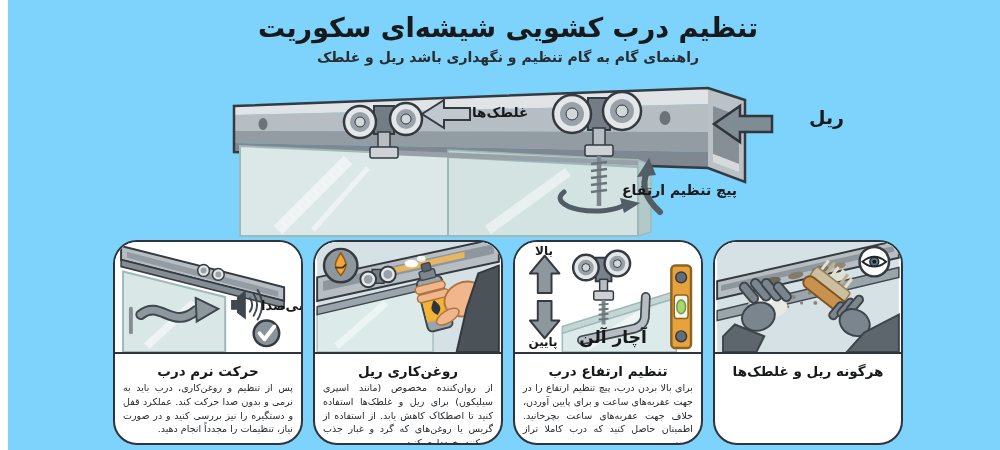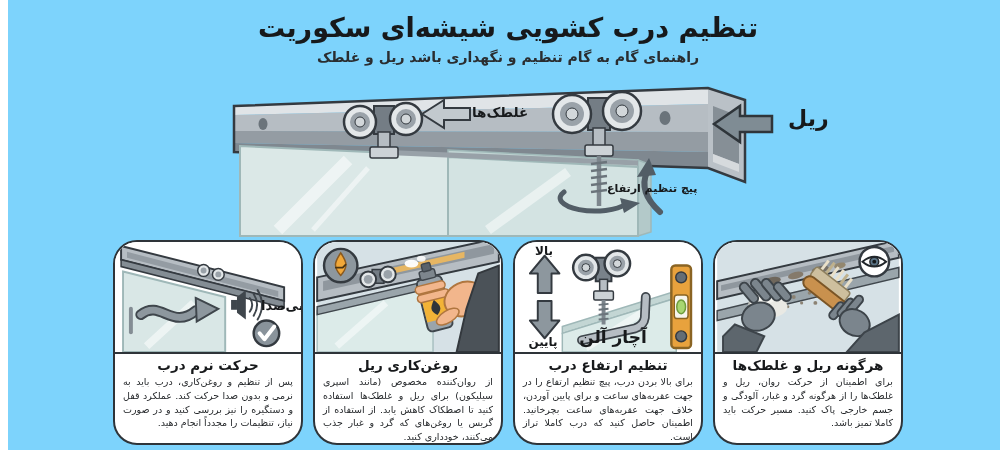--- a/index.html
+++ b/index.html
@@ -9,28 +9,28 @@
 
   .hdr { position:absolute; top:12px; left:0; width:100%; text-align:center; direction:rtl; }
   .hdr h1 { font-size:27px; font-weight:bold; color:#17191b; }
   .hdr p  { font-size:14px; font-weight:bold; color:#2a2d30; margin-top:6px; }
 
   .hero { position:absolute; top:80px; left:0; width:1000px; height:160px; }
   .hero svg { position:absolute; left:0; top:0; }
 
   .lbl { position:absolute; direction:rtl; font-weight:bold; color:#17191b; white-space:nowrap; }
   .lbl-rollers { left:464px; top:24px; font-size:13.5px; }
-  .lbl-rail    { left:780px; top:26px; font-size:22px; }
-  .lbl-screw   { left:599px; top:102px; font-size:11px; }
+  .lbl-rail    { left:801px; top:26px; font-size:19px; }
+  .lbl-screw   { left:614px; top:102px; font-size:14px; }
 
   .panels { position:absolute; top:240px; left:105px; width:790px; height:205px; display:flex; gap:10px; }
   .panel  { width:190px; height:205px; background:#fff; border:2.5px solid #2e3439; border-radius:24px; overflow:hidden; display:flex; flex-direction:column; }
   .ill    { position:relative; height:112px; flex:none; border-bottom:2.5px solid #2e3439; overflow:hidden; background:#fff; }
   .ill svg{ position:absolute; left:0; top:0; width:100%; height:100%; }
-  .txt    { flex:1; padding:3px 8px 4px; direction:rtl; }
+  .txt    { flex:1; padding:9px 8px 4px; direction:rtl; }
   .txt h3 { font-size:13.5px; font-weight:bold; text-align:center; color:#17191b; margin-bottom:2px; }
   .txt p  { font-size:9.5px; font-weight:normal; line-height:1.45; text-align:justify; color:#1e2124; }
 
   .plbl { position:absolute; direction:rtl; font-weight:bold; color:#17191b; white-space:nowrap; }
   .lbl-silent { left:146px; top:56px; font-size:13px; }
   .lbl-up     { left:9px;  top:2px;  width:40px; text-align:center; font-size:12px; }
   .lbl-down   { left:3px;  top:93px; width:50px; text-align:center; font-size:12px; }
   .lbl-allen  { left:64px; top:85px; width:68px; text-align:center; font-size:17px; }
 </style>
 </head>
@@ -317,18 +317,17 @@
           <g>
             <circle cx="160" cy="20" r="15" fill="#ffffff" stroke="#343a40" stroke-width="2.5"></circle>
             <path d="M148,20 Q160,10 172,20 Q160,30 148,20 Z" fill="#fdfdfd" stroke="#22272b" stroke-width="2"></path>
             <circle cx="160" cy="20" r="4.5" fill="#5b7486" stroke="#22272b" stroke-width="1.5"></circle>
             <circle cx="160" cy="20" r="2" fill="#14181b"></circle>
           </g>
         </svg>
       </div>
       <div class="txt">
         <h3>هرگونه ریل و غلطک‌ها</h3>
-        <p>برای اطمینان از حرکت روان، ریل و غلطک‌ها را از هرگونه گرد و غبار، آلودگی و جسم خارجی پاک کنید. مسیر حرکت باید کاملا تمیز باشد.</p>
       </div>
     </div>
 
   </div>
 </div>
 
 </body></html>

